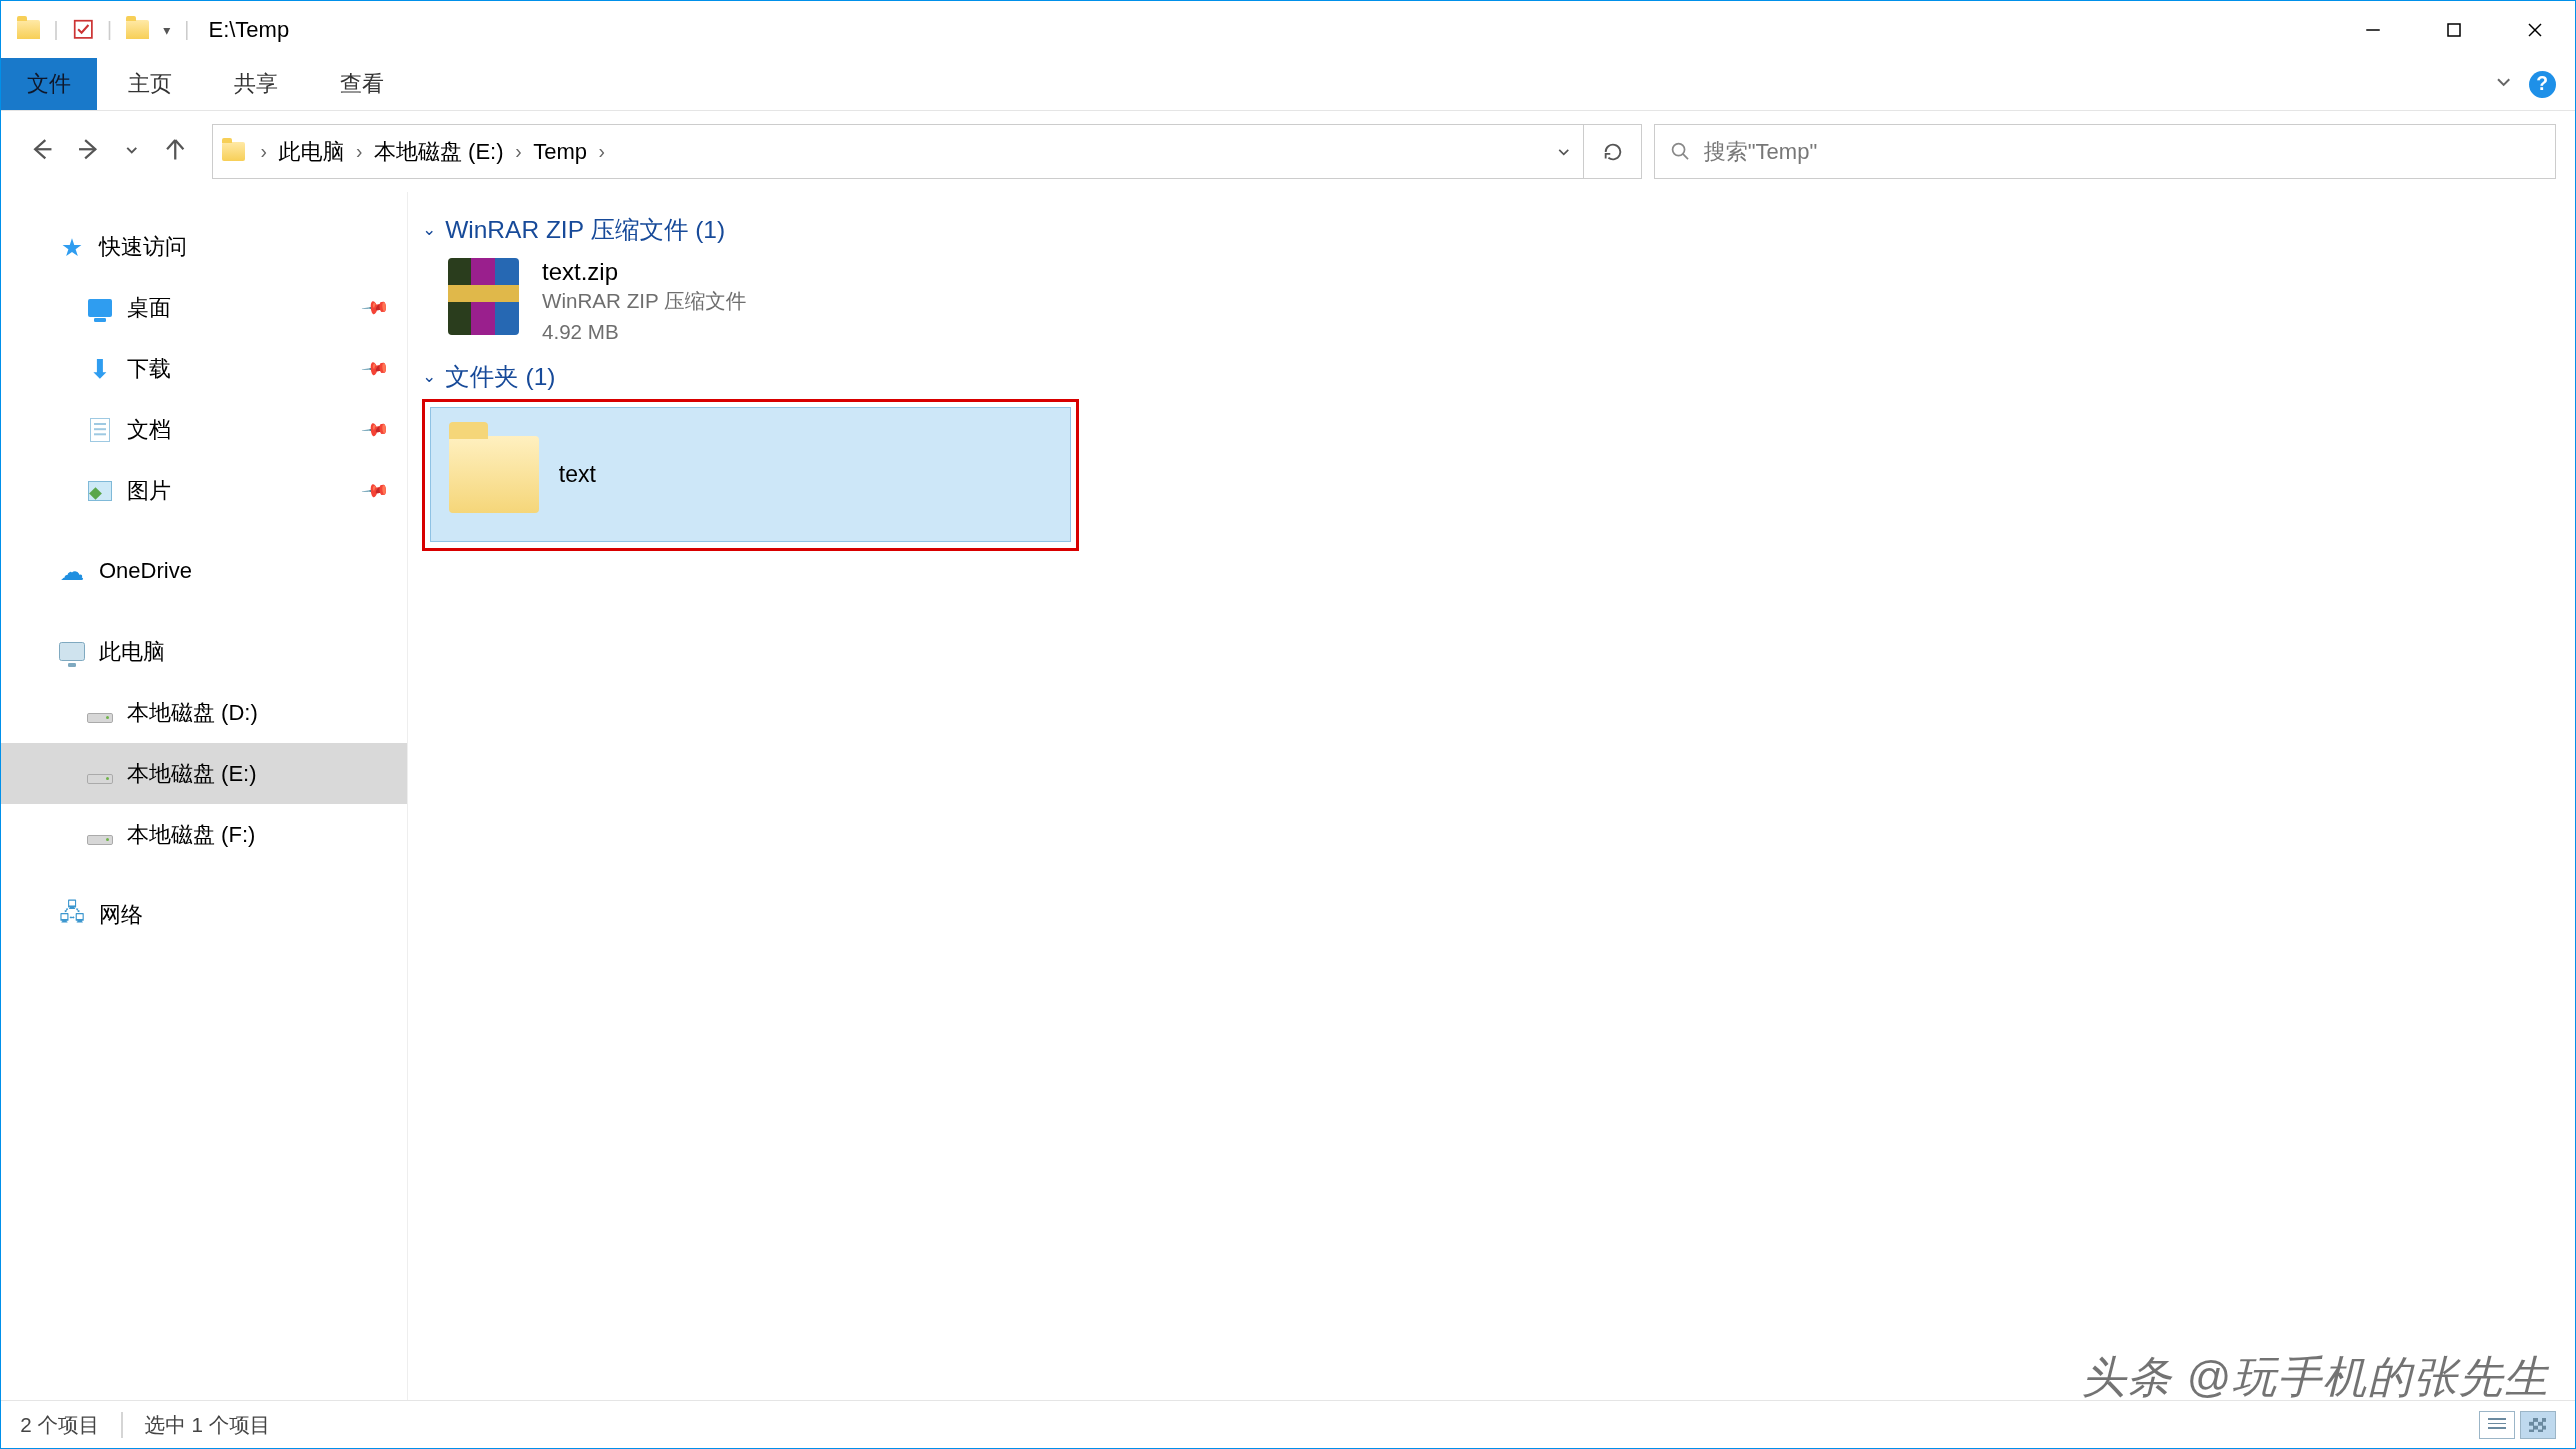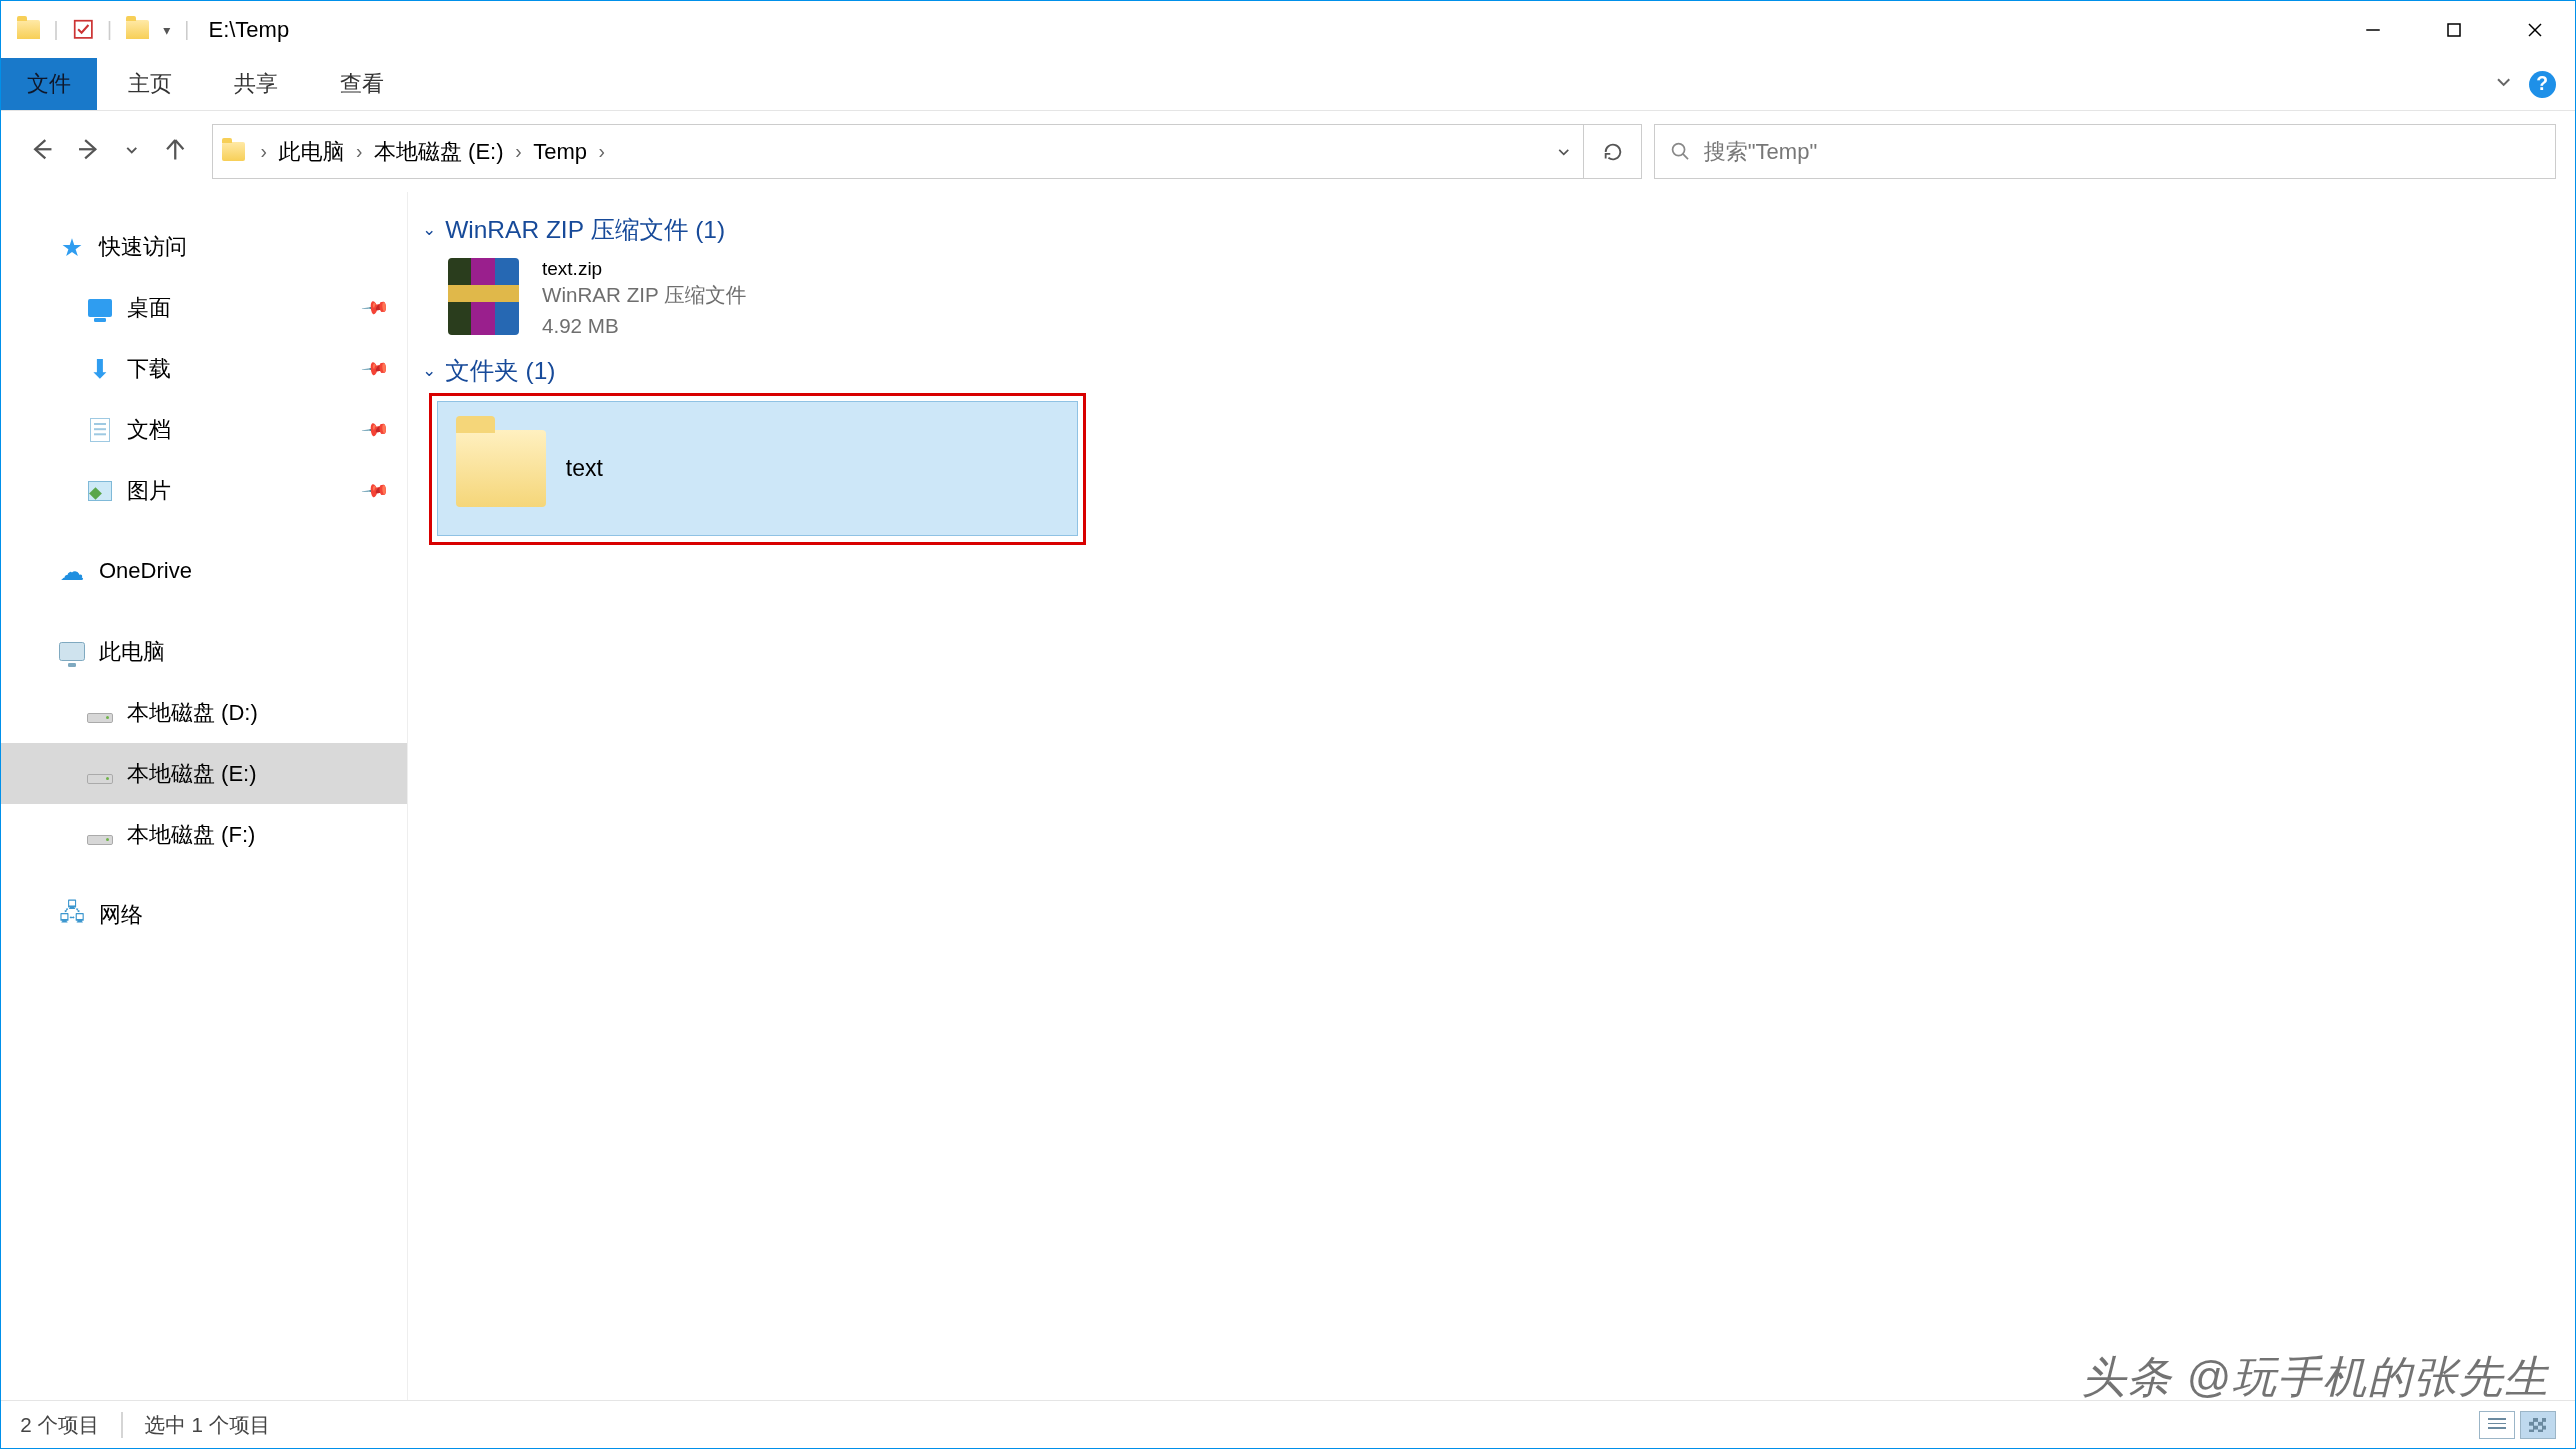--- a/index.html
+++ b/index.html
@@ -197,35 +197,35 @@
 
   .file-item {
     display: flex;
     align-items: flex-start;
     gap: 16.7px;
     padding: 2.6px 0 2.6px 23px;
     width: 657px;
   }
   .file-item .icon-wrap{width:84px;height:84px;display:flex;align-items:center;justify-content:center;}
   .file-item .meta{padding-top:3.9px;}
-  .file-item .name{font-size:19px;}
+  .file-item .name{font-size:24px;}
   .file-item .sub{font-size:20.6px;color:#6e6e6e;line-height:1.5;}
 
   .zip-icon{width:71px;height:77px;position:relative;}
   .zip-icon .book{position:absolute;inset:0;border-radius:3.9px;display:flex;}
   .zip-icon .book div{flex:1;}
   .zip-icon .b1{background:#2a3d1d;border-radius:3.9px 0 0 3.9px;}
   .zip-icon .b2{background:#9a1f8d;}
   .zip-icon .b3{background:#2668b3;border-radius:0 3.9px 3.9px 0;}
   .zip-icon .band{position:absolute;left:0;right:0;top:27px;height:16.7px;background:#e0b84a;}
 
   .folder-item {
     width: 657px;
     border: 3.2px solid #d80000;
-    margin-left: 11px;
+    margin-left: 4px;
     padding: 5.2px;
   }
   .folder-item .inner{
     background:#cde7f8;
     border:1.3px solid #8fc2e4;
     display:flex;
     align-items:center;
     gap:19.3px;
     padding:11.6px 11.6px 11.6px 18px;
     height: 135px;

